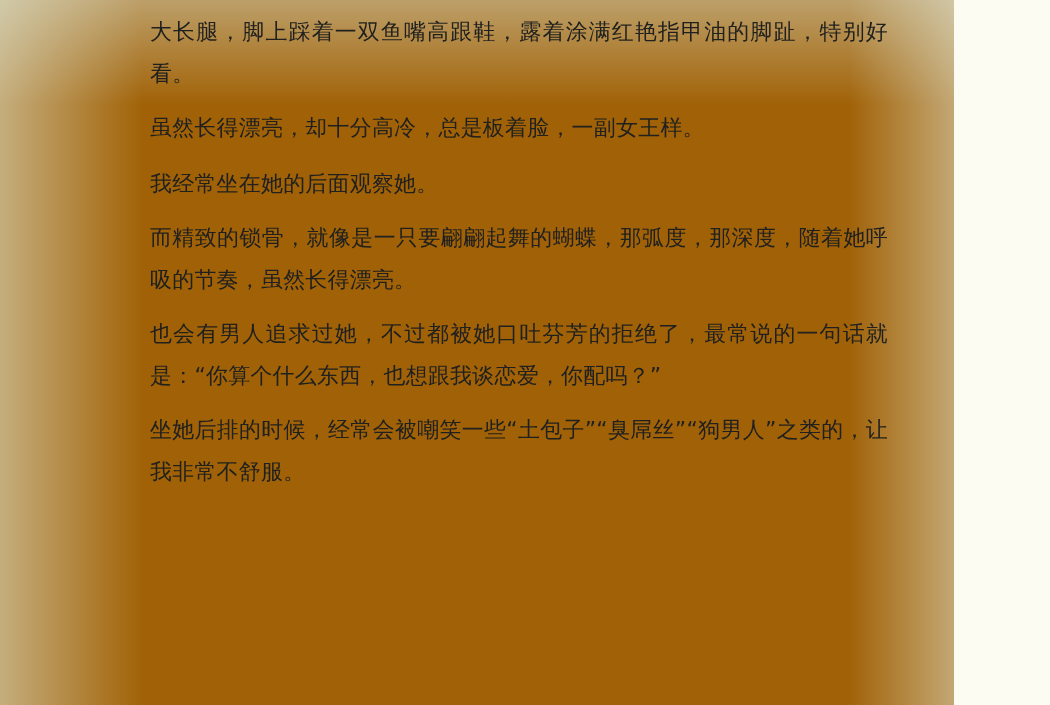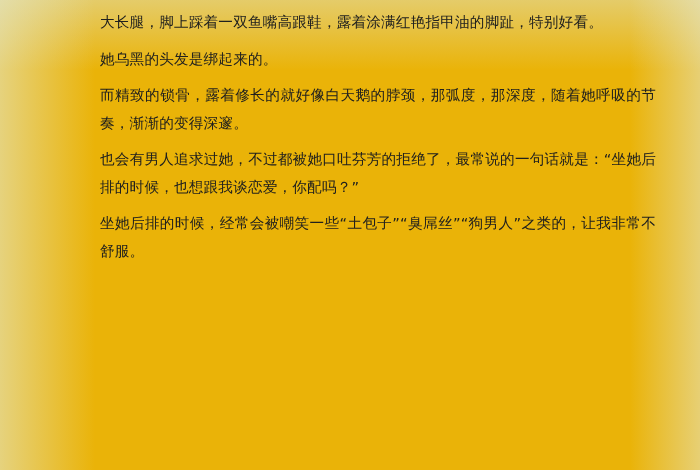--- a/index.html
+++ b/index.html
@@ -8,23 +8,23 @@
   }
   body {
     width: 700px;
     height: 470px;
     overflow: hidden;
     background: #fdfcf3;
     font-family: "DejaVu Sans", "Liberation Sans", sans-serif;
   }
   .page {
     position: relative;
-    width: 700px;
+    width: 636px;
     height: 470px;
-    background: #eab308;
+    background: #a16207;
     box-sizing: border-box;
   }
   
   .page::before {
     content: "";
     position: absolute;
     inset: 0;
     pointer-events: none;
     background:
       linear-gradient(to right, rgba(226,236,222,0.55) 0px, rgba(253,252,243,0) 95px),
@@ -49,18 +49,19 @@
   p.para:last-child {
     margin-bottom: 16px;
   }
 </style>
 </head>
 <body>
 
 <div class="page">
   <div class="content">
     <p class="para">大长腿，脚上踩着一双鱼嘴高跟鞋，露着涂满红艳指甲油的脚趾，特别好看。</p>
-    <p class="para">她乌黑的头发是绑起来的。</p>
-    <p class="para">而精致的锁骨，露着修长的就好像白天鹅的脖颈，那弧度，那深度，随着她呼吸的节奏，渐渐的变得深邃。</p>
-    <p class="para">也会有男人追求过她，不过都被她口吐芬芳的拒绝了，最常说的一句话就是：“坐她后排的时候，也想跟我谈恋爱，你配吗？”</p>
+    <p class="para">虽然长得漂亮，却十分高冷，总是板着脸，一副女王样。</p>
+    <p class="para">我经常坐在她的后面观察她。</p>
+    <p class="para">而精致的锁骨，就像是一只要翩翩起舞的蝴蝶，那弧度，那深度，随着她呼吸的节奏，虽然长得漂亮。</p>
+    <p class="para">也会有男人追求过她，不过都被她口吐芬芳的拒绝了，最常说的一句话就是：“你算个什么东西，也想跟我谈恋爱，你配吗？”</p>
     <p class="para">坐她后排的时候，经常会被嘲笑一些“土包子”“臭屌丝”“狗男人”之类的，让我非常不舒服。</p>
   </div>
 </div>
 
 </body></html>

